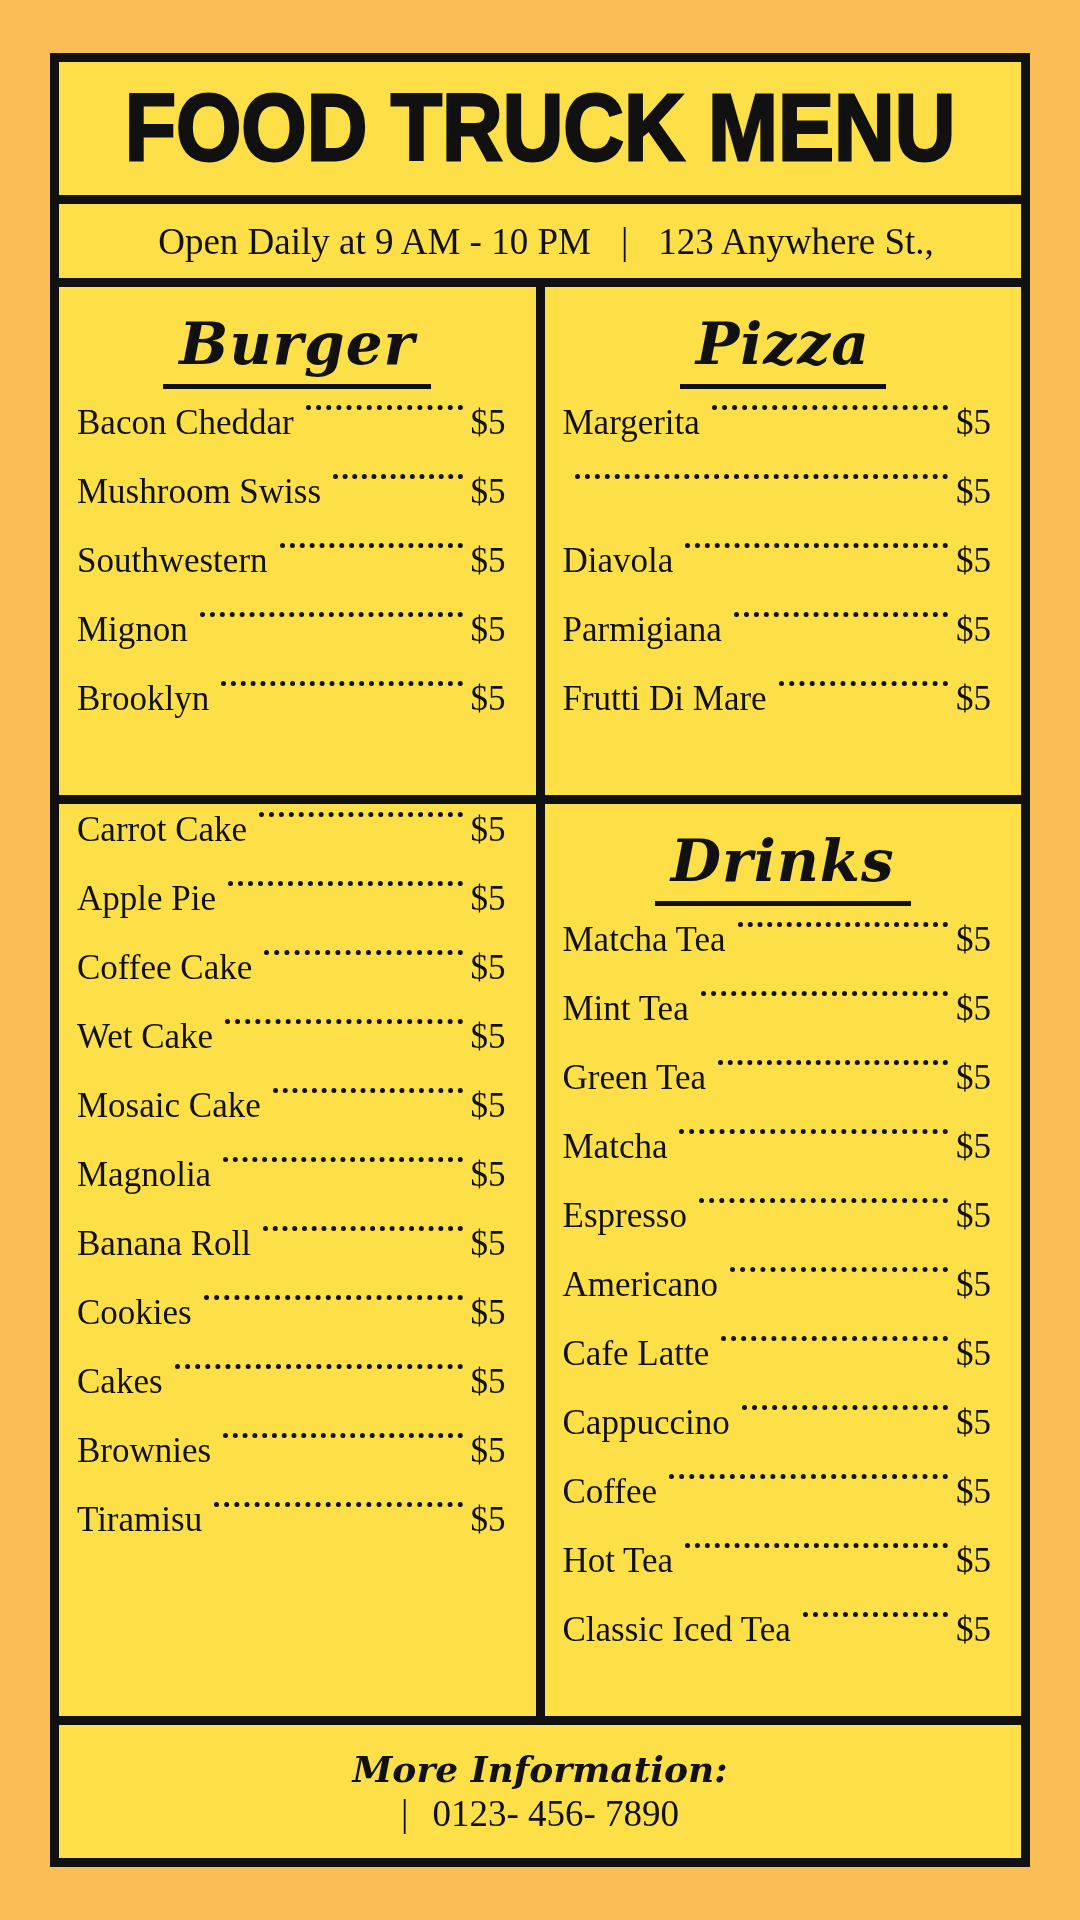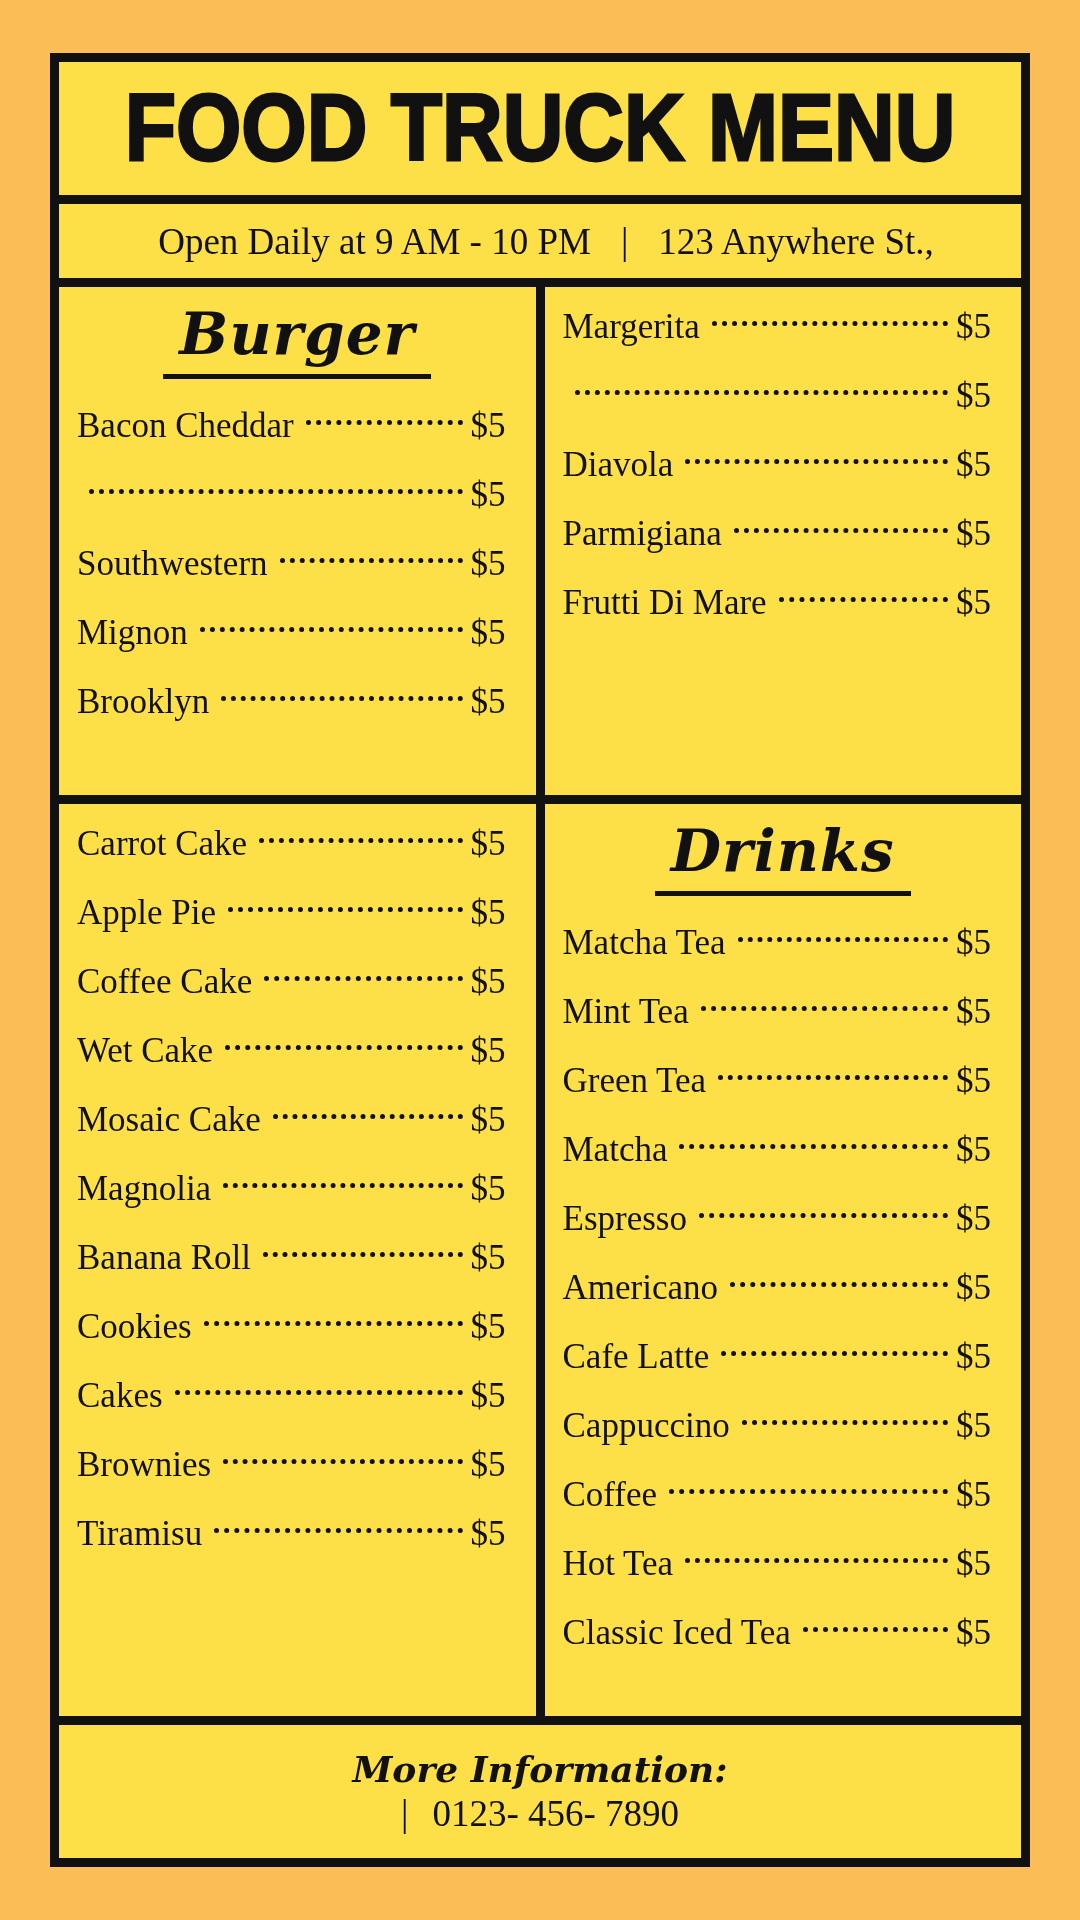--- a/index.html
+++ b/index.html
@@ -55,41 +55,41 @@
     align-items: center;
     justify-content: center;
     gap: 30px;
     font-size: 37px;
     padding-left: 12px;
   }
 
   
   .section-header {
     text-align: center;
-    padding: 14px 0 8px 0;
+    padding: 24px 0 8px 0;
   }
   .section-title {
     display: inline-block;
     font-family: "DejaVu Serif", serif;
     font-style: italic;
     font-weight: 700;
     font-size: 58px;
     line-height: 1.15;
     letter-spacing: 1px;
     border-bottom: 5px solid #111;
     padding: 0 16px 6px 16px;
   }
   ul.items {
     list-style: none;
     margin: 0;
     padding: 8px 30px 0 18px;
   }
   li.menu-item {
     display: flex;
-    align-items: center;
+    align-items: flex-start;
     height: 69px;
   }
   .item-name, .item-price {
     font-size: 35px;
     line-height: 1;
     padding-bottom: 7px;
     white-space: nowrap;
   }
   .leader {
     flex: 1 1 auto;
@@ -140,20 +140,21 @@
     <div class="section-header">
       <span class="section-title">Burger</span>
     </div>
     <ul class="items">
         <li class="menu-item">
           <span class="item-name">Bacon Cheddar</span>
           <span class="leader"></span>
           <span class="item-price">$5</span>
         </li>
         <li class="menu-item">
+          <span class="item-name">Mushroom Swiss</span>
           <span class="leader"></span>
           <span class="item-price">$5</span>
         </li>
         <li class="menu-item">
           <span class="item-name">Southwestern</span>
           <span class="leader"></span>
           <span class="item-price">$5</span>
         </li>
         <li class="menu-item">
           <span class="item-name">Mignon</span>
@@ -162,20 +163,23 @@
         </li>
         <li class="menu-item">
           <span class="item-name">Brooklyn</span>
           <span class="leader"></span>
           <span class="item-price">$5</span>
         </li>
       </ul>
   </div>
 
   <div class="cell section">
+    <div class="section-header">
+      <span class="section-title">Pizza</span>
+    </div>
     <ul class="items">
         <li class="menu-item">
           <span class="item-name">Margerita</span>
           <span class="leader"></span>
           <span class="item-price">$5</span>
         </li>
         <li class="menu-item">
           <span class="leader"></span>
           <span class="item-price">$5</span>
         </li>

